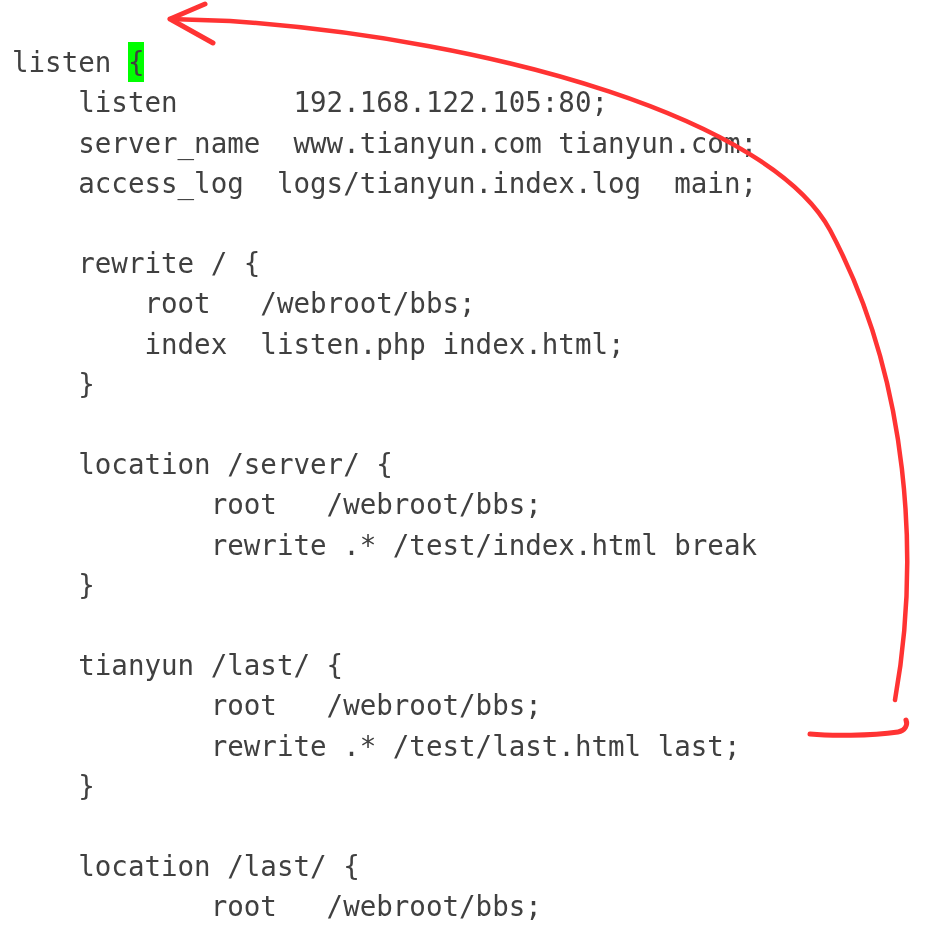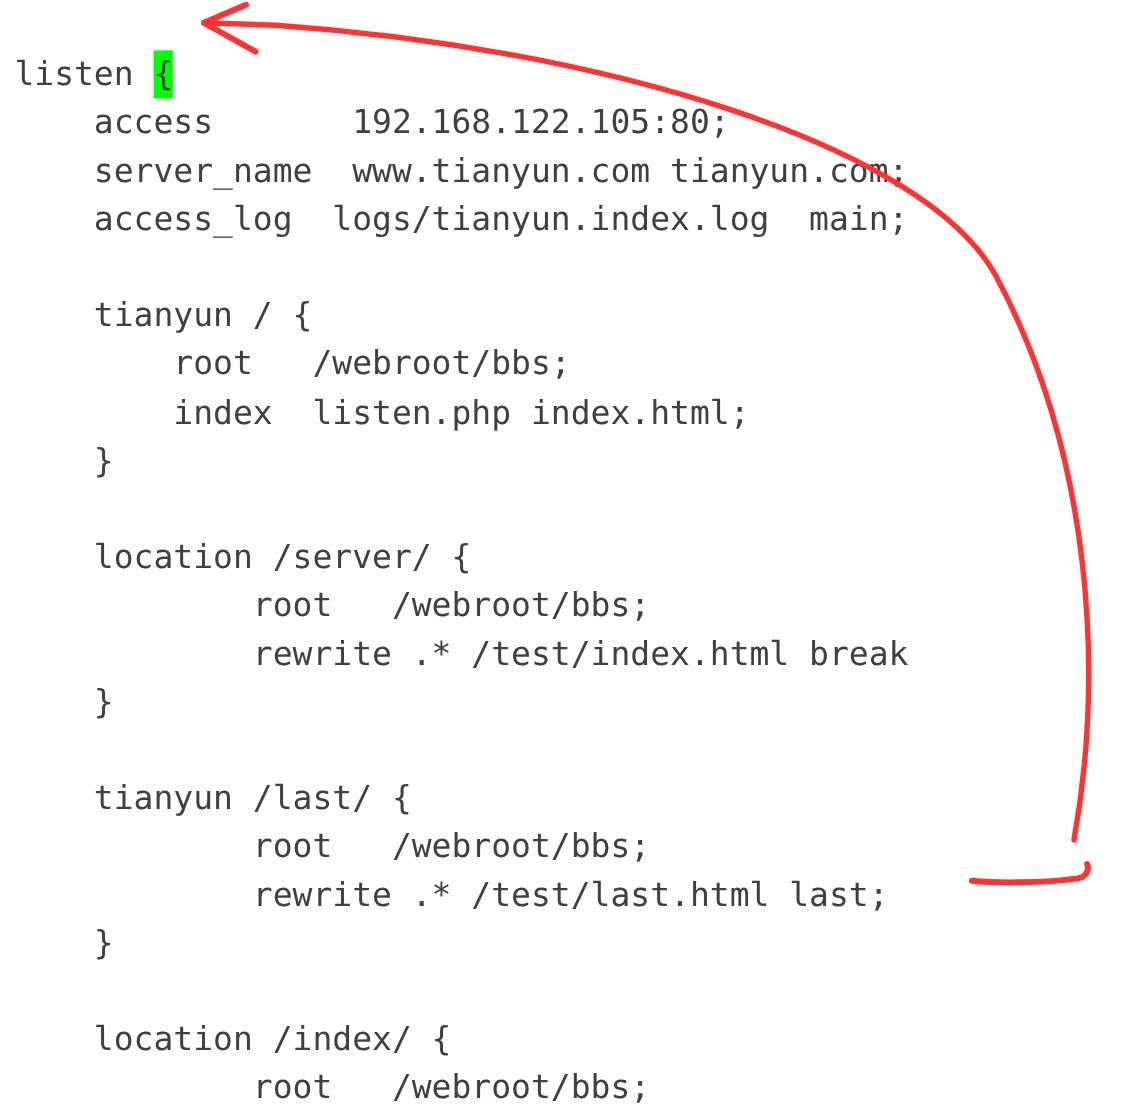--- a/index.html
+++ b/index.html
@@ -36,40 +36,40 @@
       height: 928px;
     }
   </style>
 </head>
 <body>
 
 
 
 <div class="code-container">
 <span>listen </span><span class="cursor">{</span>
-<span>    access       192.168.122.105:80;</span>
+<span>    listen       192.168.122.105:80;</span>
 <span>    server_name  www.tianyun.com tianyun.com;</span>
 <span>    access_log  logs/tianyun.index.log  main;</span>
 <span></span>
-<span>    tianyun / {</span>
+<span>    rewrite / {</span>
 <span>        root   /webroot/bbs;</span>
 <span>        index  listen.php index.html;</span>
 <span>    }</span>
 <span></span>
 <span>    location /server/ {</span>
 <span>            root   /webroot/bbs;</span>
 <span>            rewrite .* /test/index.html break</span>
 <span>    }</span>
 <span></span>
 <span>    tianyun /last/ {</span>
 <span>            root   /webroot/bbs;</span>
 <span>            rewrite .* /test/last.html last;</span>
 <span>    }</span>
 <span></span>
-<span>    location /index/ {</span>
+<span>    location /last/ {</span>
 <span>            root   /webroot/bbs;</span>
 
 
 </div>
 
 <svg class="annotation-svg" viewBox="0 0 944 928">
 
   <path d="M 895 700 
            C 920 560, 910 380, 830 230
            C 770 120, 500 40, 230 21

